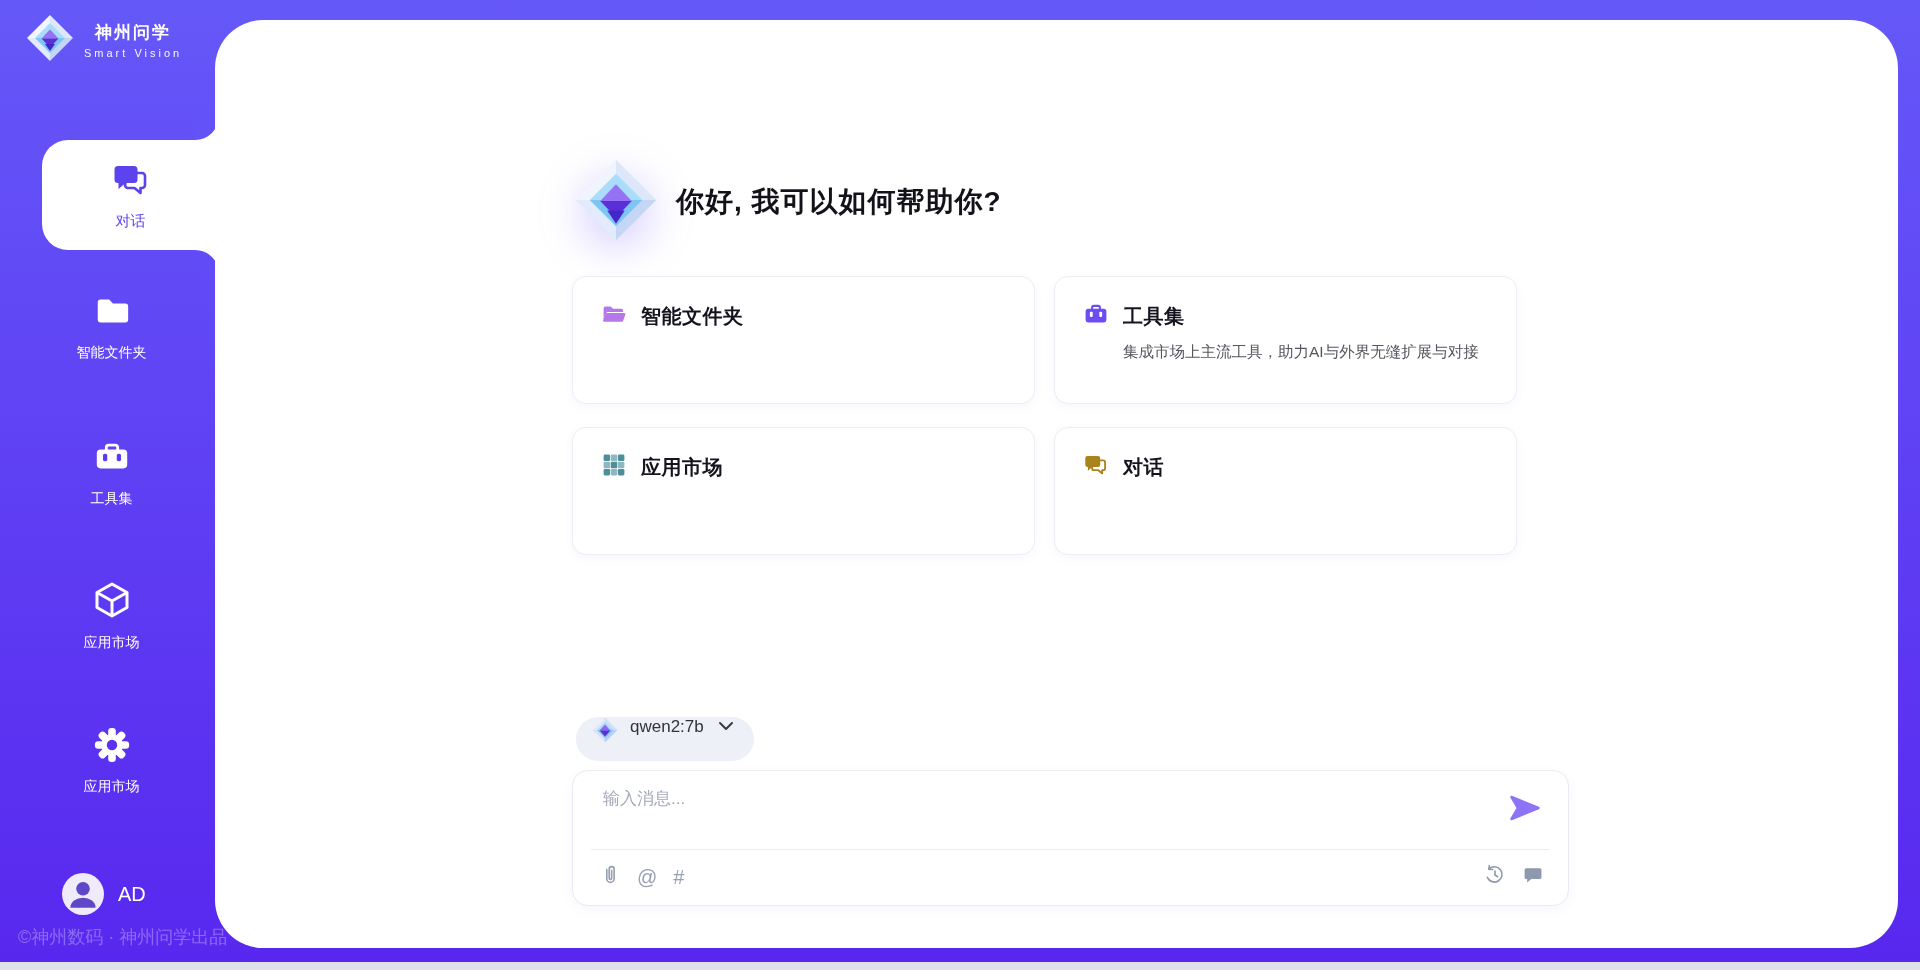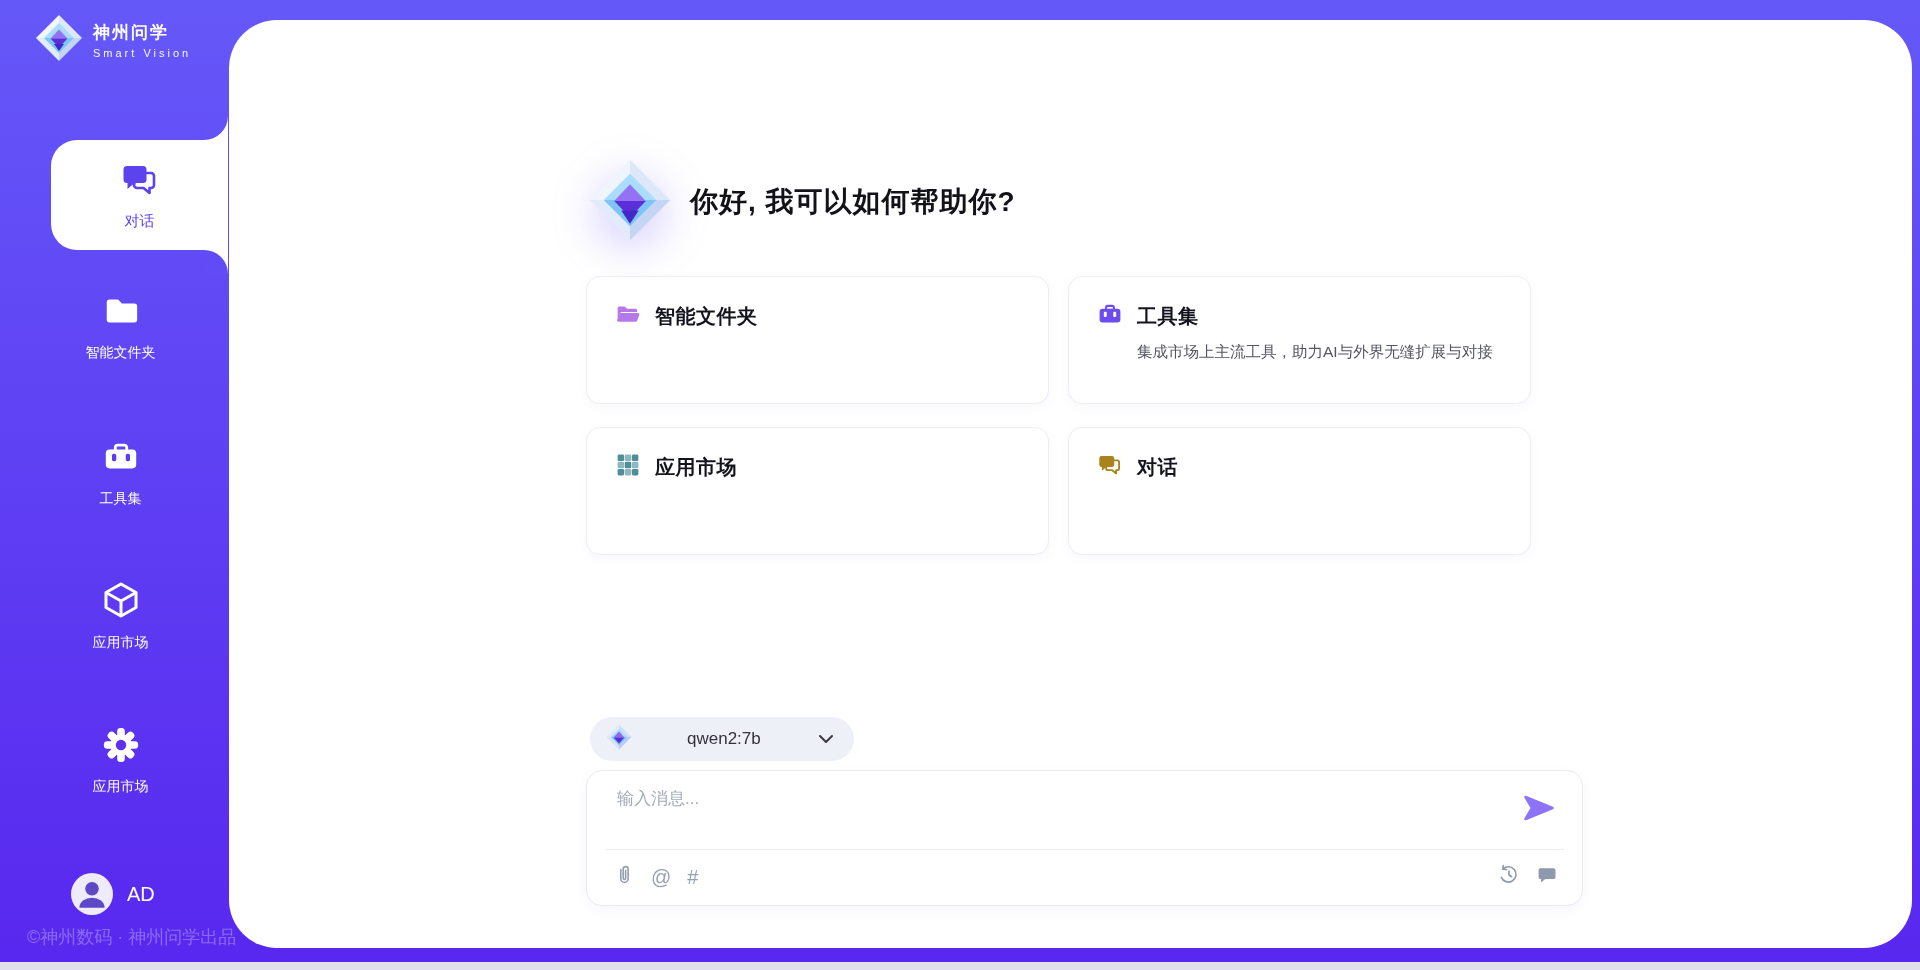--- a/index.html
+++ b/index.html
@@ -6,21 +6,21 @@
   html,body { width:1920px; height:970px; overflow:hidden; }
   body { font-family:"Liberation Sans","DejaVu Sans",sans-serif; }
 
   .page {
     position:relative; width:1920px; height:970px;
     background:linear-gradient(180deg,#6558f8 0%,#5827ef 100%);
   }
   .bottom-strip { position:absolute; left:0; bottom:0; width:100%; height:8px; background:#dfe0ea; }
 
   
-  .sidebar { position:absolute; left:13px; top:0; width:215px; height:100%; }
+  .sidebar { position:absolute; left:4px; top:0; width:215px; height:100%;text-align:center; }
   .logo-block { position:absolute; left:22px; top:14px; display:flex; align-items:center; }
   .logo-text { margin-left:10px; color:#fff; }
   .logo-zh { font-size:17px; font-weight:bold; letter-spacing:2px; }
   .logo-en { font-size:11px; letter-spacing:3px; margin-top:3px; opacity:.95; }
 
   .nav-item { position:absolute; left:0; width:215px; display:flex; flex-direction:column; align-items:center; cursor:pointer; }
   .nav-item .lbl { margin-top:10px; color:#fff; font-size:14px; }
 
   .nav-tab {
     position:absolute; left:38px; right:0; top:140px; height:110px;
@@ -34,39 +34,39 @@
   .concave-bottom { top:250px; }
   .concave-bottom::before { content:""; display:block; width:100%; height:100%; background:#614bf6; border-top-right-radius:100%; }
 
   .user-row { position:absolute; left:58px; top:873px; display:flex; align-items:center; cursor:pointer; }
   .avatar { width:42px; height:42px; border-radius:50%; background:#efebfb; display:flex; align-items:center; justify-content:center; overflow:hidden; }
   .user-name { margin-left:14px; color:#fff; font-size:20px; }
   .sidebar-footer { position:absolute; left:14px; top:925px; color:rgba(255,255,255,.3); font-size:18px; white-space:nowrap; }
 
   
   .panel {
-    position:absolute; left:229px; top:20px; width:1683px; height:928px;
+    position:absolute; left:215px; top:20px; width:1683px; height:928px;
     background:#fff; border-radius:0 48px 48px 48px;padding-left:22px;
   }
   .panel-roundtl { border-top-left-radius:48px; }
 
   .greeting { position:absolute; left:359px; top:138px; display:flex; align-items:center; }
   .greeting .big-logo { filter:drop-shadow(0 12px 22px rgba(120,100,250,.35)); }
   .greeting-title { margin-left:18px; font-size:28px; font-weight:bold; color:#121218; letter-spacing:1px; }
 
   .cards { position:absolute; left:357px; top:256px; width:1163px;
     display:grid; grid-template-columns:463px 463px; grid-auto-rows:128px; column-gap:19px; row-gap:23px; }
   .card { background:#fff; border:1px solid #eceef4; border-radius:14px; padding:24px 25px 0 28px;
     box-shadow:0 3px 10px rgba(100,90,220,.05); cursor:pointer; }
   .card-head { display:flex; align-items:center; }
   .card-title { margin-left:14px; font-size:20px; font-weight:bold; color:#14141e; letter-spacing:.5px; }
   .card-desc { margin:8px 0 0 40px; width:378px; font-size:15.5px; line-height:25px; color:#55565e; }
 
   .model-pill { position:absolute; left:361px; top:697px; height:44px; padding:0 20px 0 16px;
-    background:#eef0f8; border-radius:22px; display:inline-flex; align-items:center; cursor:pointer;gap:43px; }
+    background:#eef0f8; border-radius:22px; display:inline-flex; cursor:pointer; }
   .model-name { margin:0 14px 0 12px; font-size:17px; color:#33333c; }
 
   .input-card { position:absolute; left:357px; top:750px; width:997px; height:136px;
     background:#fff; border:1px solid #e9ebf1; border-radius:16px; box-shadow:0 4px 12px rgba(100,90,220,.05); }
   .input-placeholder { position:absolute; left:30px; top:16px; font-size:17px; color:#a3aab8; }
   .send-btn { position:absolute; right:28px; top:24px; cursor:pointer; }
   .input-divider { position:absolute; left:18px; right:18px; top:78px; height:1px; background:#eceef3; }
   .tool-row-left { position:absolute; left:26px; top:92px; display:flex; align-items:center; gap:16px; }
   .tool-row-right { position:absolute; right:24px; top:92px; display:flex; align-items:center; gap:16px; }
   .glyph-icon { font-size:20px; color:#97a0b2; line-height:22px; cursor:pointer; }

